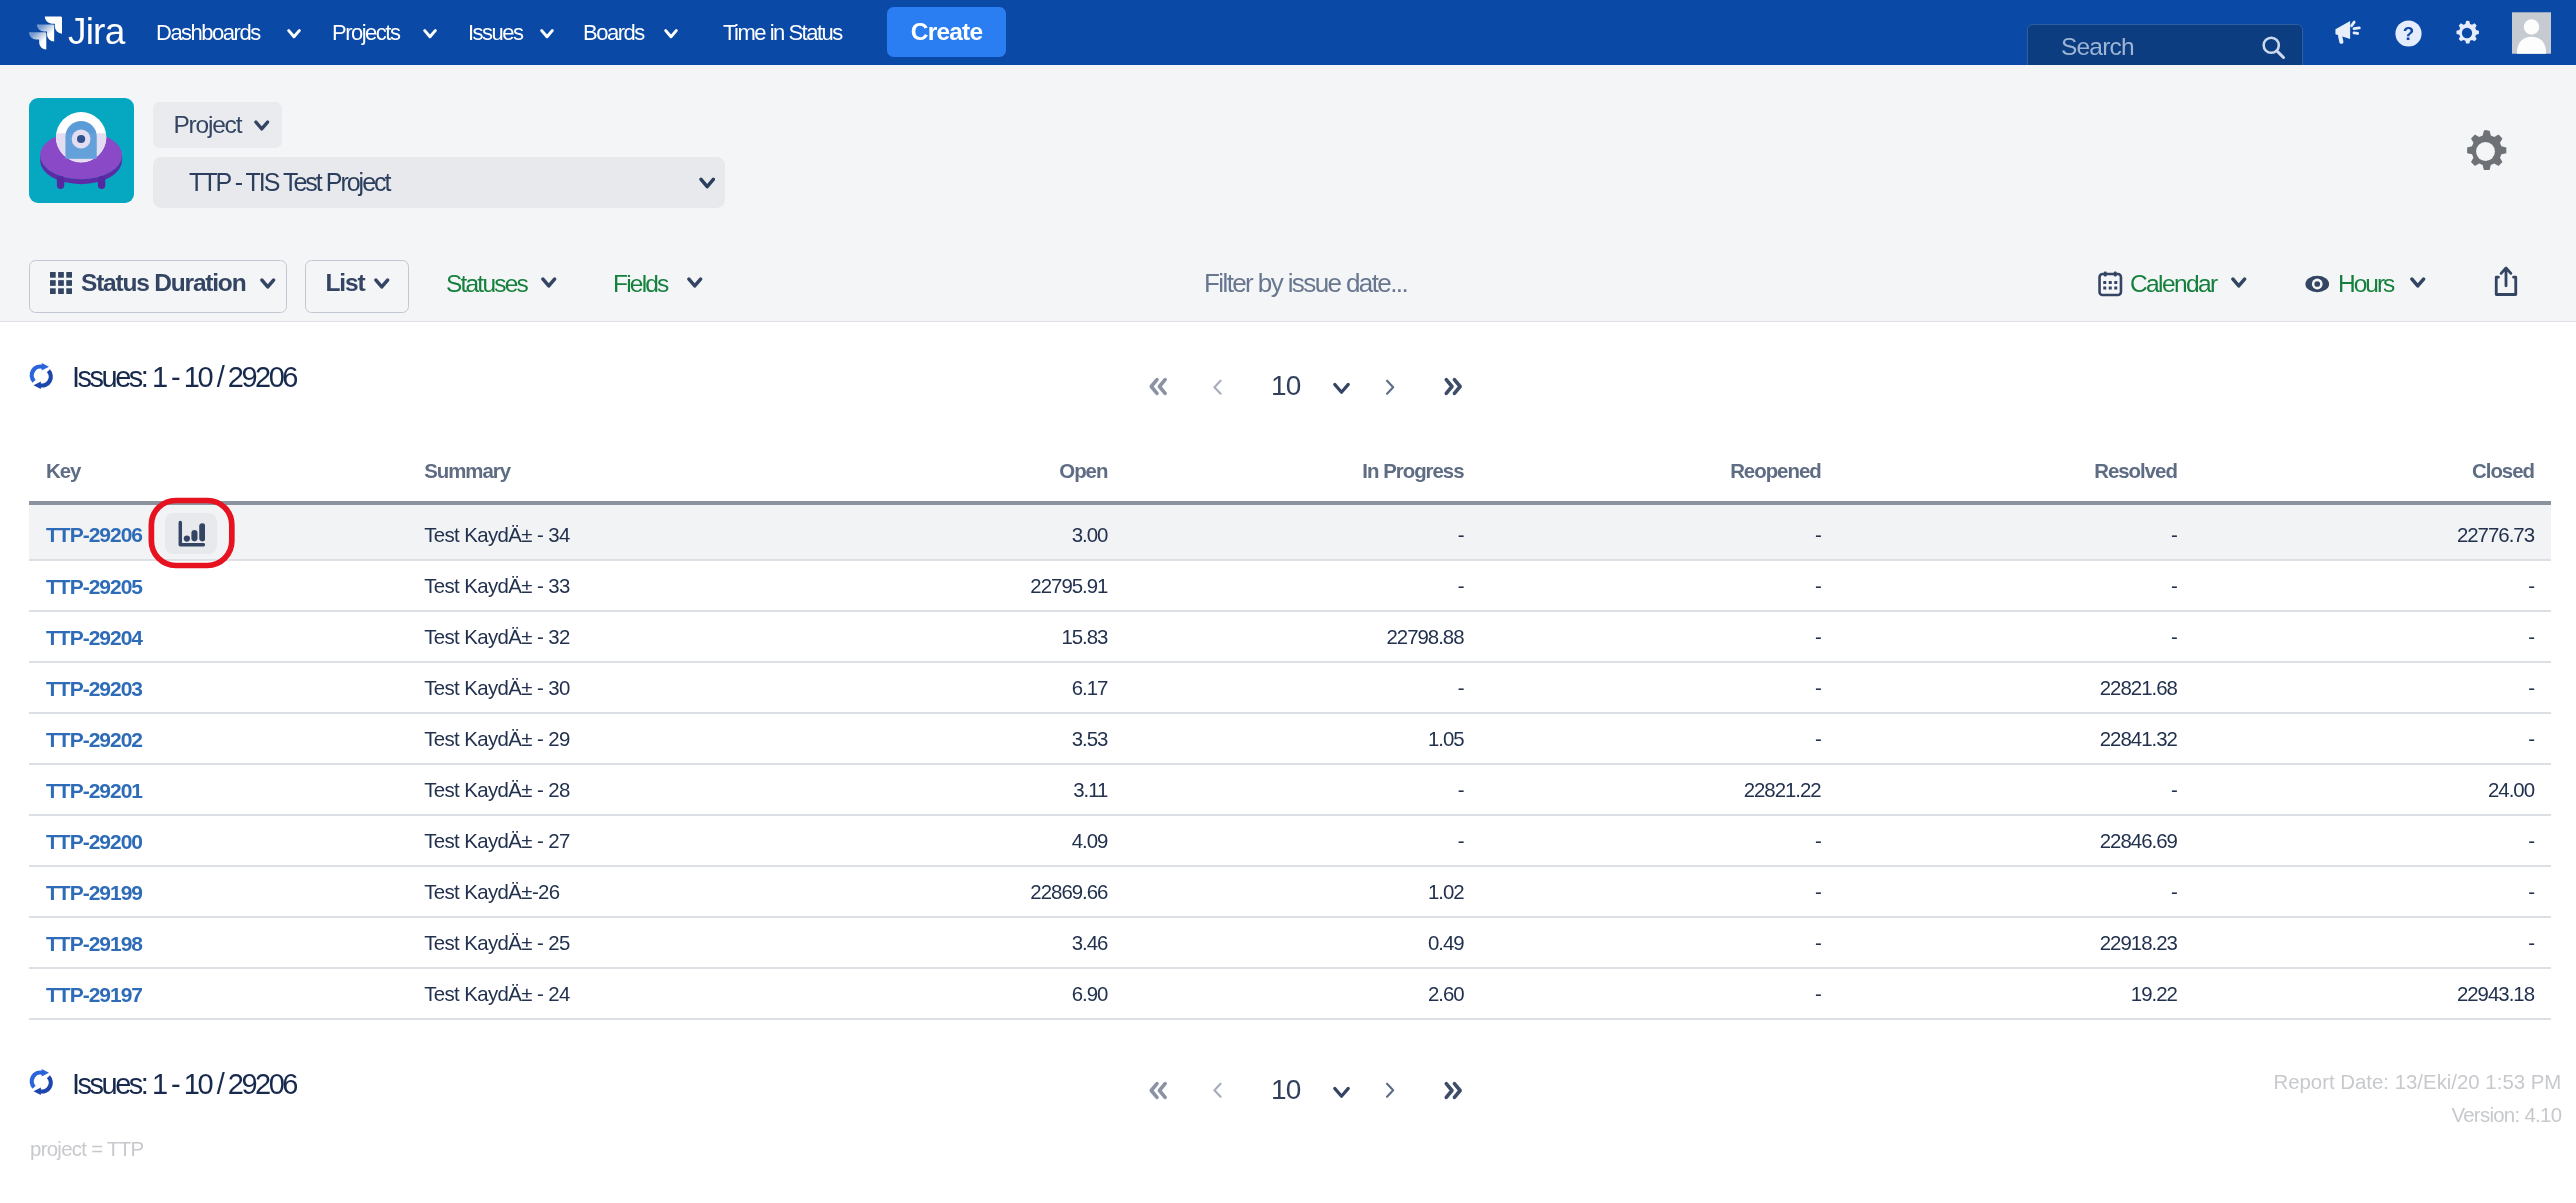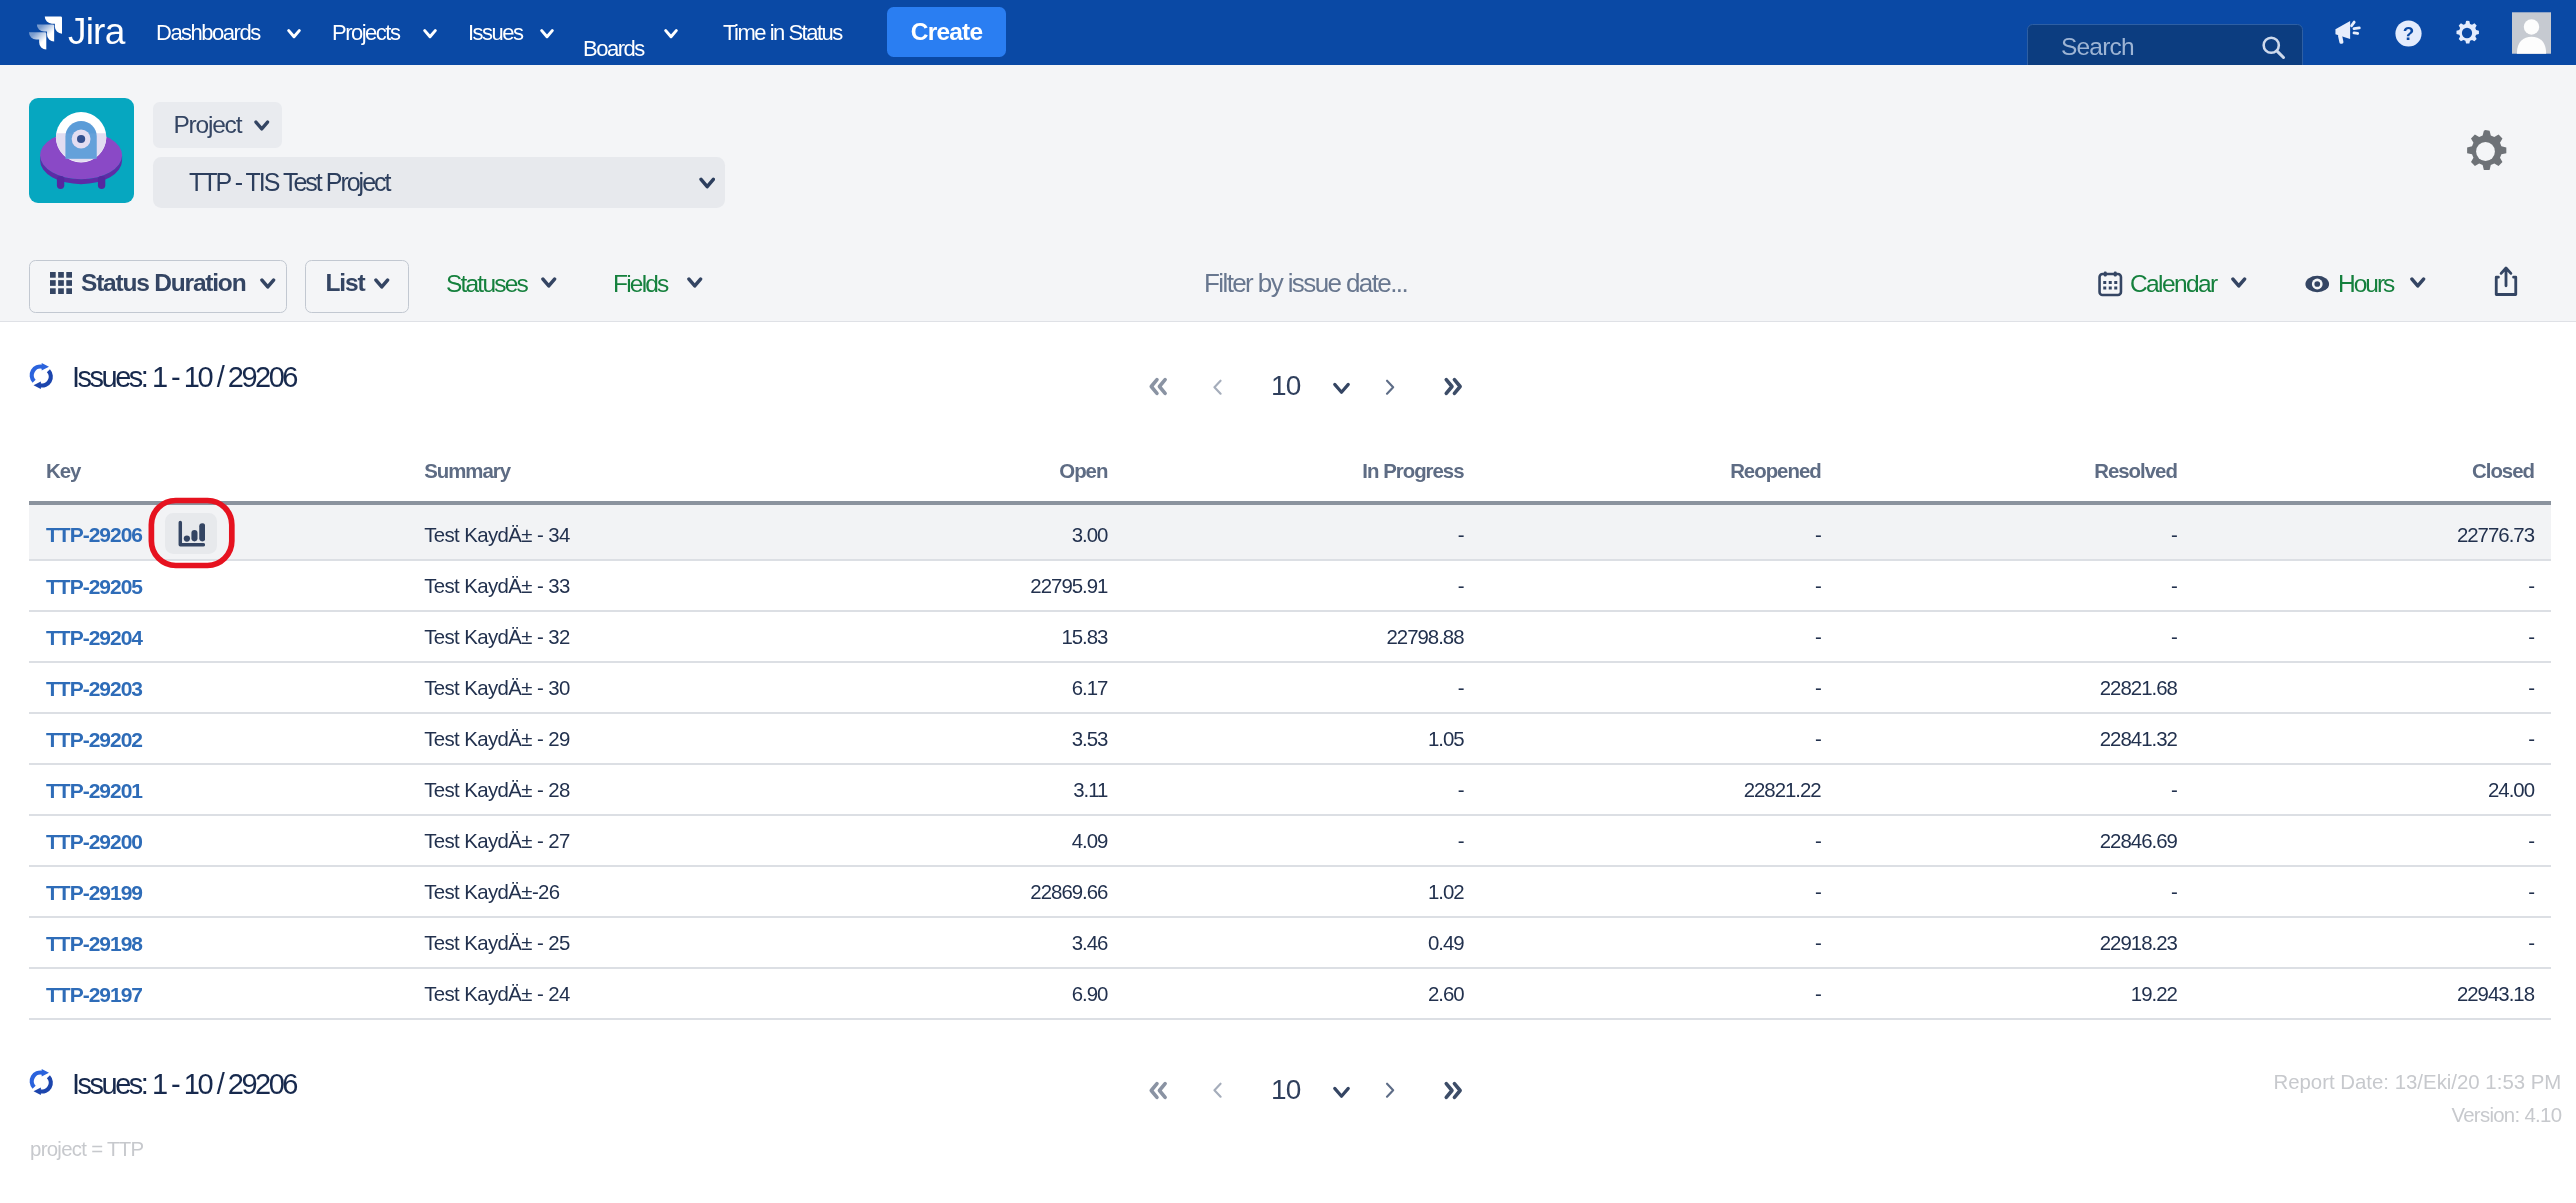--- a/index.html
+++ b/index.html
@@ -73,21 +73,21 @@
         <path d="M2 3 L8 10 L14 3" stroke="#fff" stroke-width="3.4" fill="none" stroke-linecap="round" stroke-linejoin="round"></path>
       </svg>
   <div class="navitem" style="left:332px;">Projects</div>
   <svg class="navchev" style="left:423px;" viewBox="0 0 16 13">
         <path d="M2 3 L8 10 L14 3" stroke="#fff" stroke-width="3.4" fill="none" stroke-linecap="round" stroke-linejoin="round"></path>
       </svg>
   <div class="navitem" style="left:468px;">Issues</div>
   <svg class="navchev" style="left:540px;" viewBox="0 0 16 13">
         <path d="M2 3 L8 10 L14 3" stroke="#fff" stroke-width="3.4" fill="none" stroke-linecap="round" stroke-linejoin="round"></path>
       </svg>
-  <div class="navitem" style="left:583px;margin-top:16px;">Boards</div>
+  <div class="navitem" style="left:583px;">Boards</div>
   <svg class="navchev" style="left:664px;" viewBox="0 0 16 13">
         <path d="M2 3 L8 10 L14 3" stroke="#fff" stroke-width="3.4" fill="none" stroke-linecap="round" stroke-linejoin="round"></path>
       </svg>
   <div class="navitem" style="left:723px;">Time in Status</div>
   <div id="createbtn">Create</div>
   <div id="searchbox">
     <div class="ph">Search</div>
     <svg style="position:absolute;right:14.7px;top:8.2px;" width="28" height="28" viewBox="0 0 24 24">
           <circle cx="10.5" cy="10.5" r="6.5" stroke="#cdd9ec" stroke-width="2.2" fill="none"></circle>
           <path d="M15.3 15.3 L21 21" stroke="#cdd9ec" stroke-width="2.6" stroke-linecap="round"></path>

